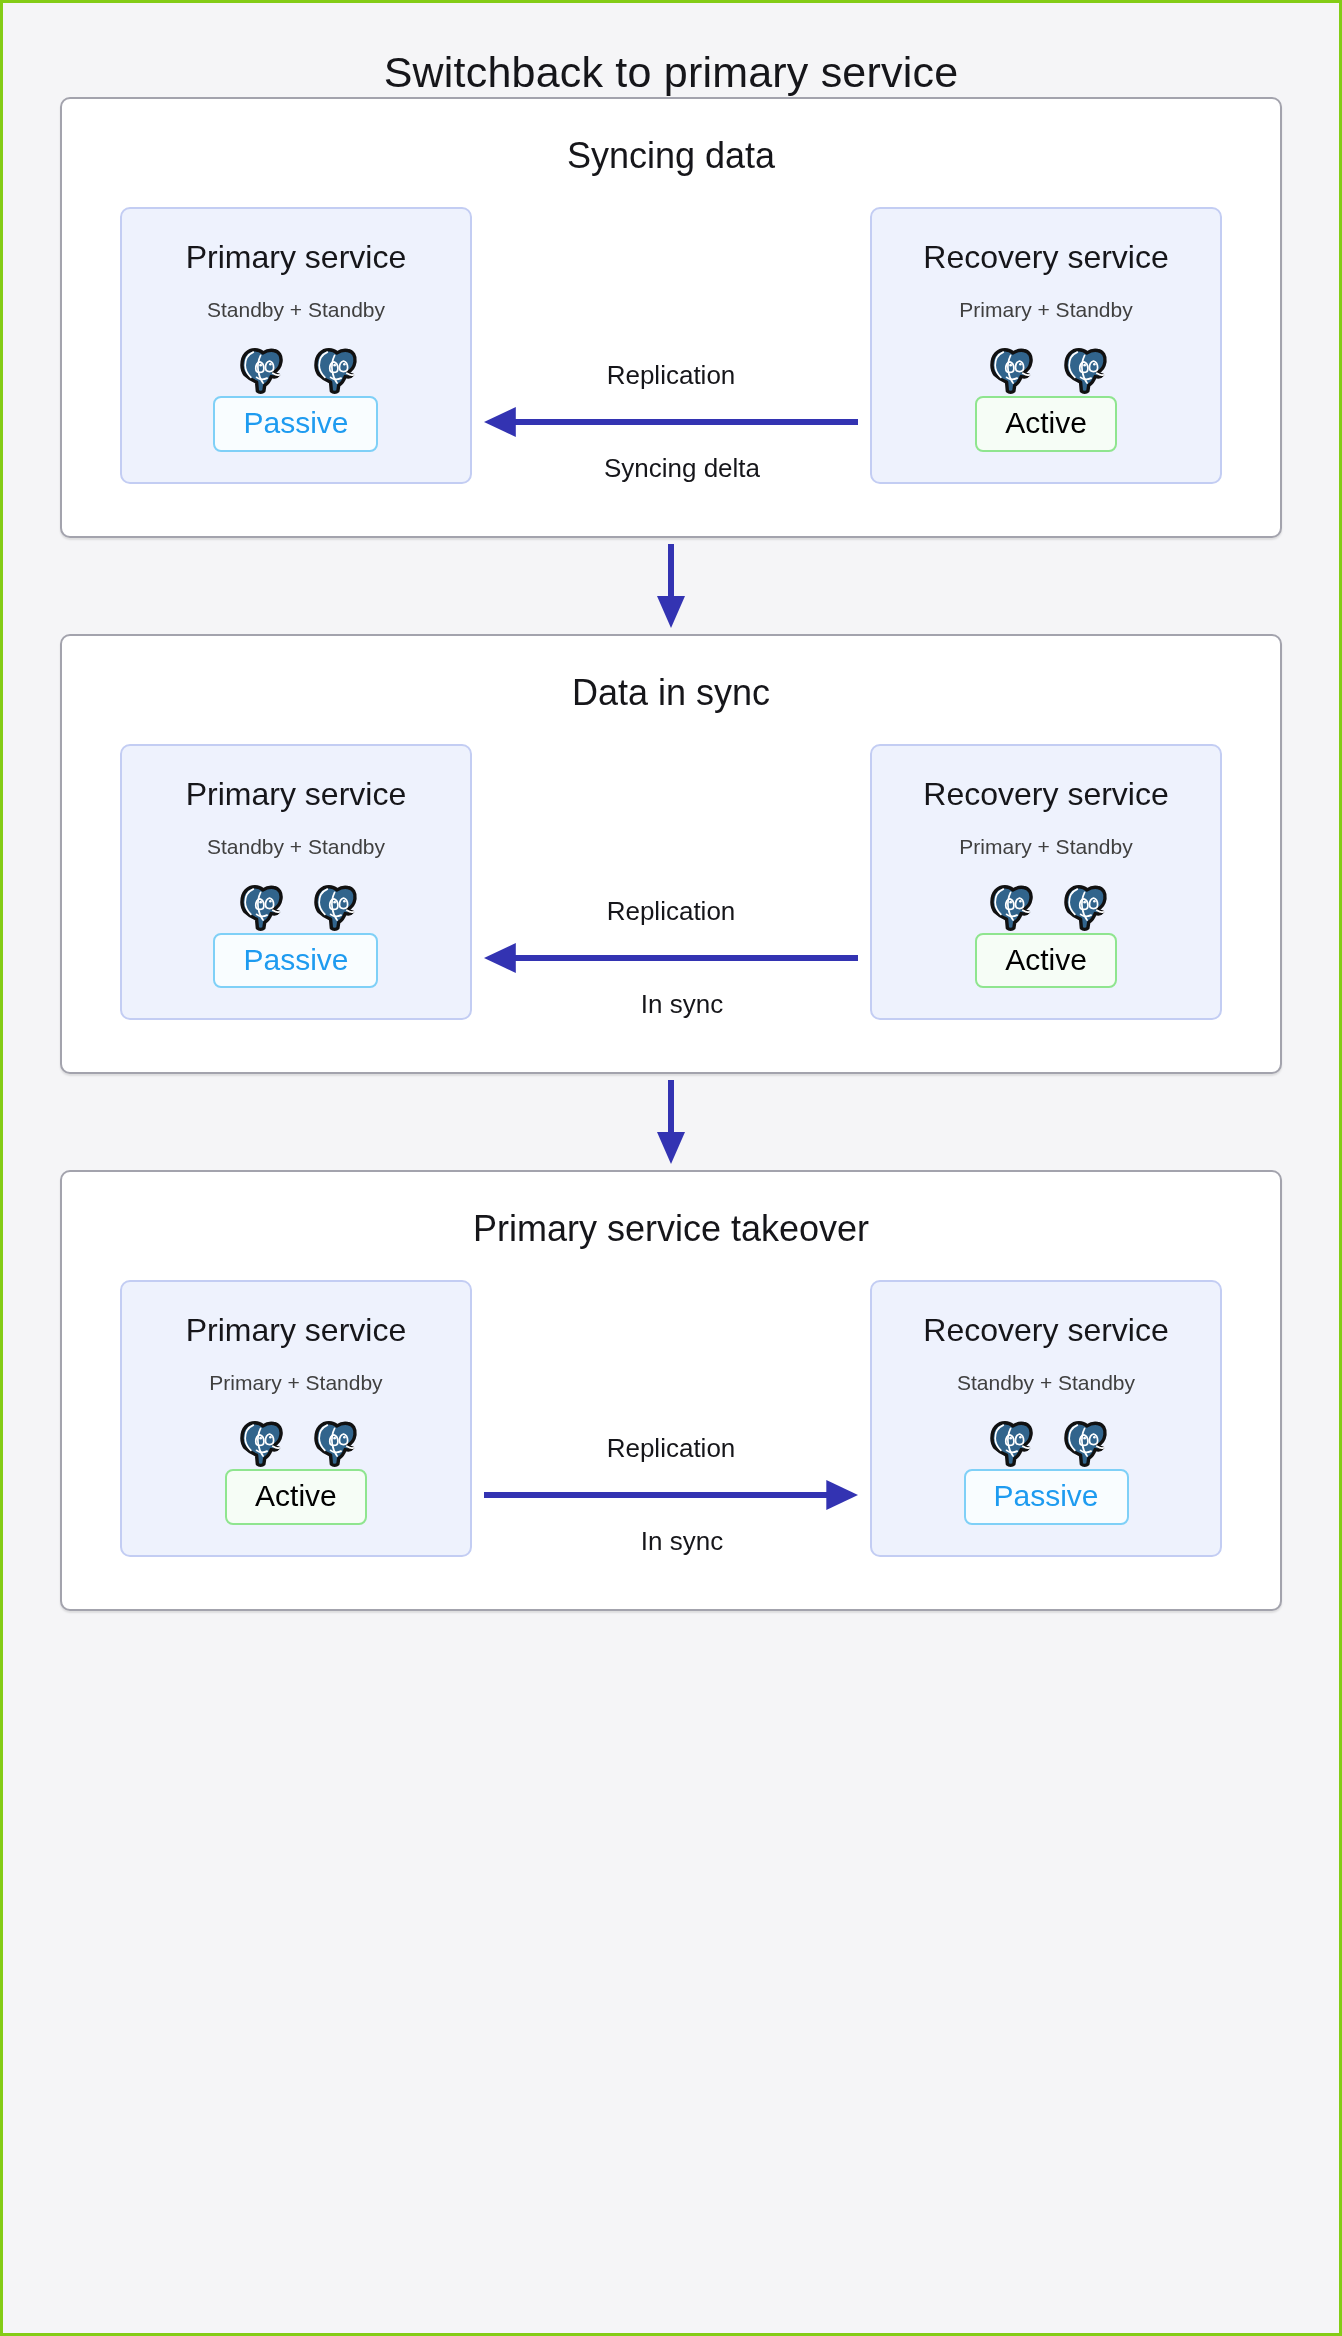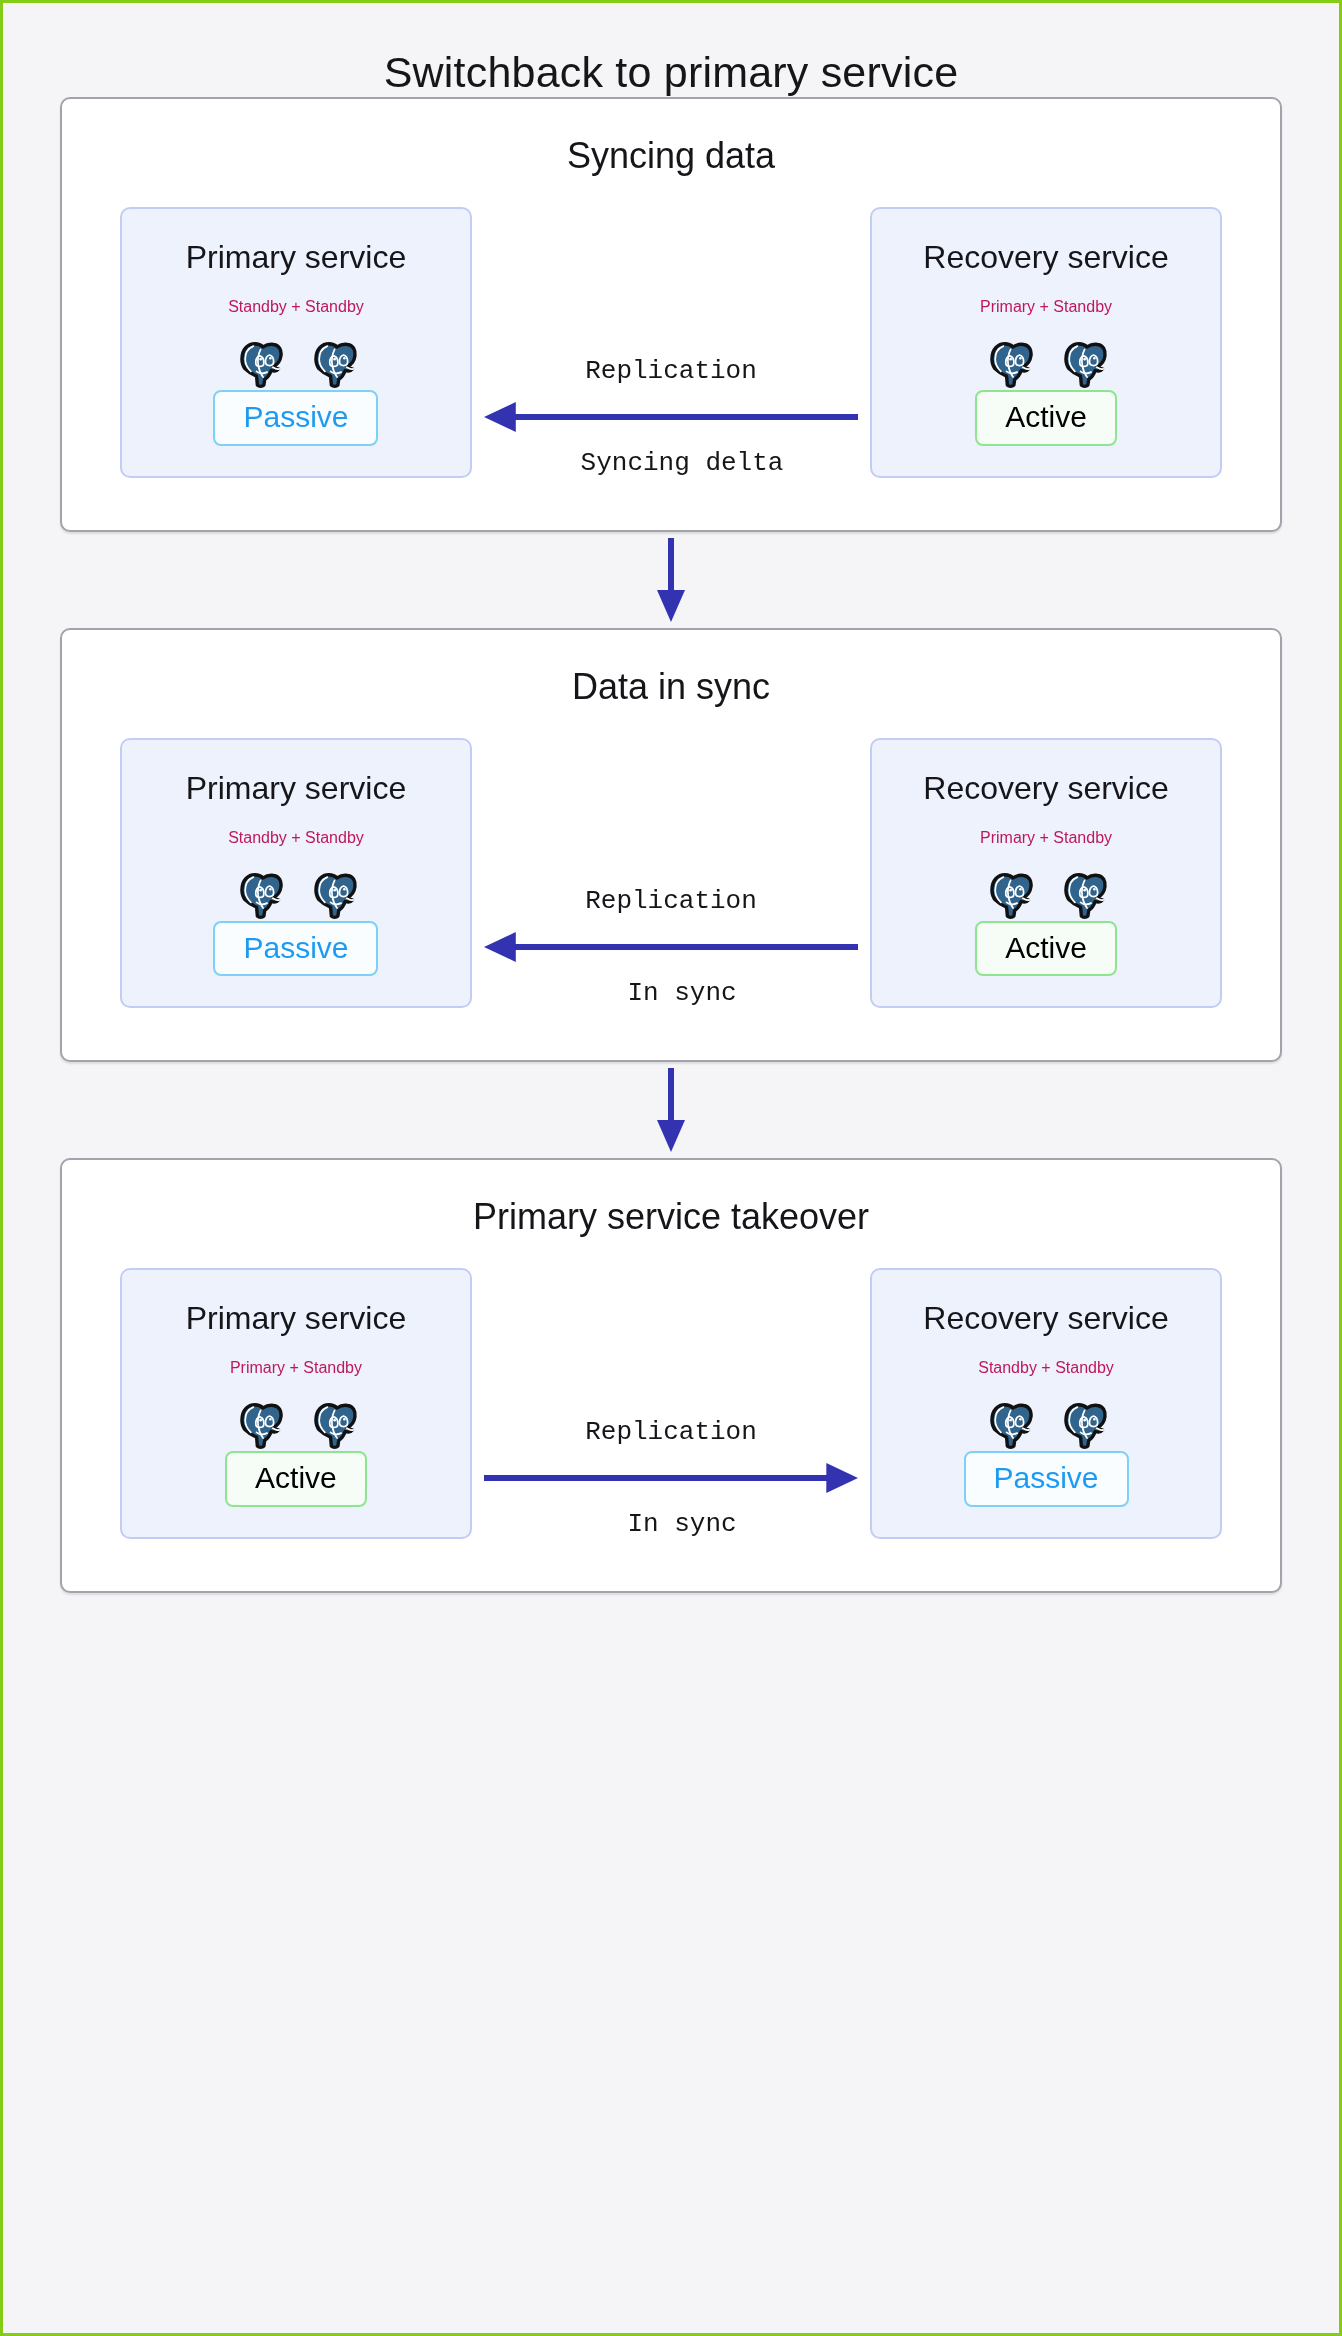--- a/index.html
+++ b/index.html
@@ -76,22 +76,22 @@
     padding: 30px 0 30px 0;
   }
   .service-name {
     font-size: 32px;
     color: #16161a;
     font-weight: 400;
     margin: 0;
     text-align: center;
   }
   .service-roles {
-    font-size: 16px;
-    color: #be185d;
+    font-size: 21px;
+    color: #404040;
     font-weight: 400;
     margin: 22px 0 0 0;
     text-align: center;
   }
   .node-row {
     display: flex;
     flex-direction: row;
     gap: 22px;
     margin-top: 22px;
     align-items: center;
@@ -122,21 +122,20 @@
     background: #f6fdf6;
   }
 
   .link-col {
     flex: 1 1 auto;
     display: flex;
     flex-direction: column;
     align-items: center;
     justify-content: center;
     padding: 0 12px;
-    font-family: Liberation Mono, monospace;
   }
   .link-label {
     font-size: 26px;
     color: #16161a;
     text-align: center;
     white-space: nowrap;
   }
   .link-label.top { margin-bottom: 14px; }
   .link-label.bottom { margin-top: 14px; margin-left: 22px; }
   .h-arrow {

